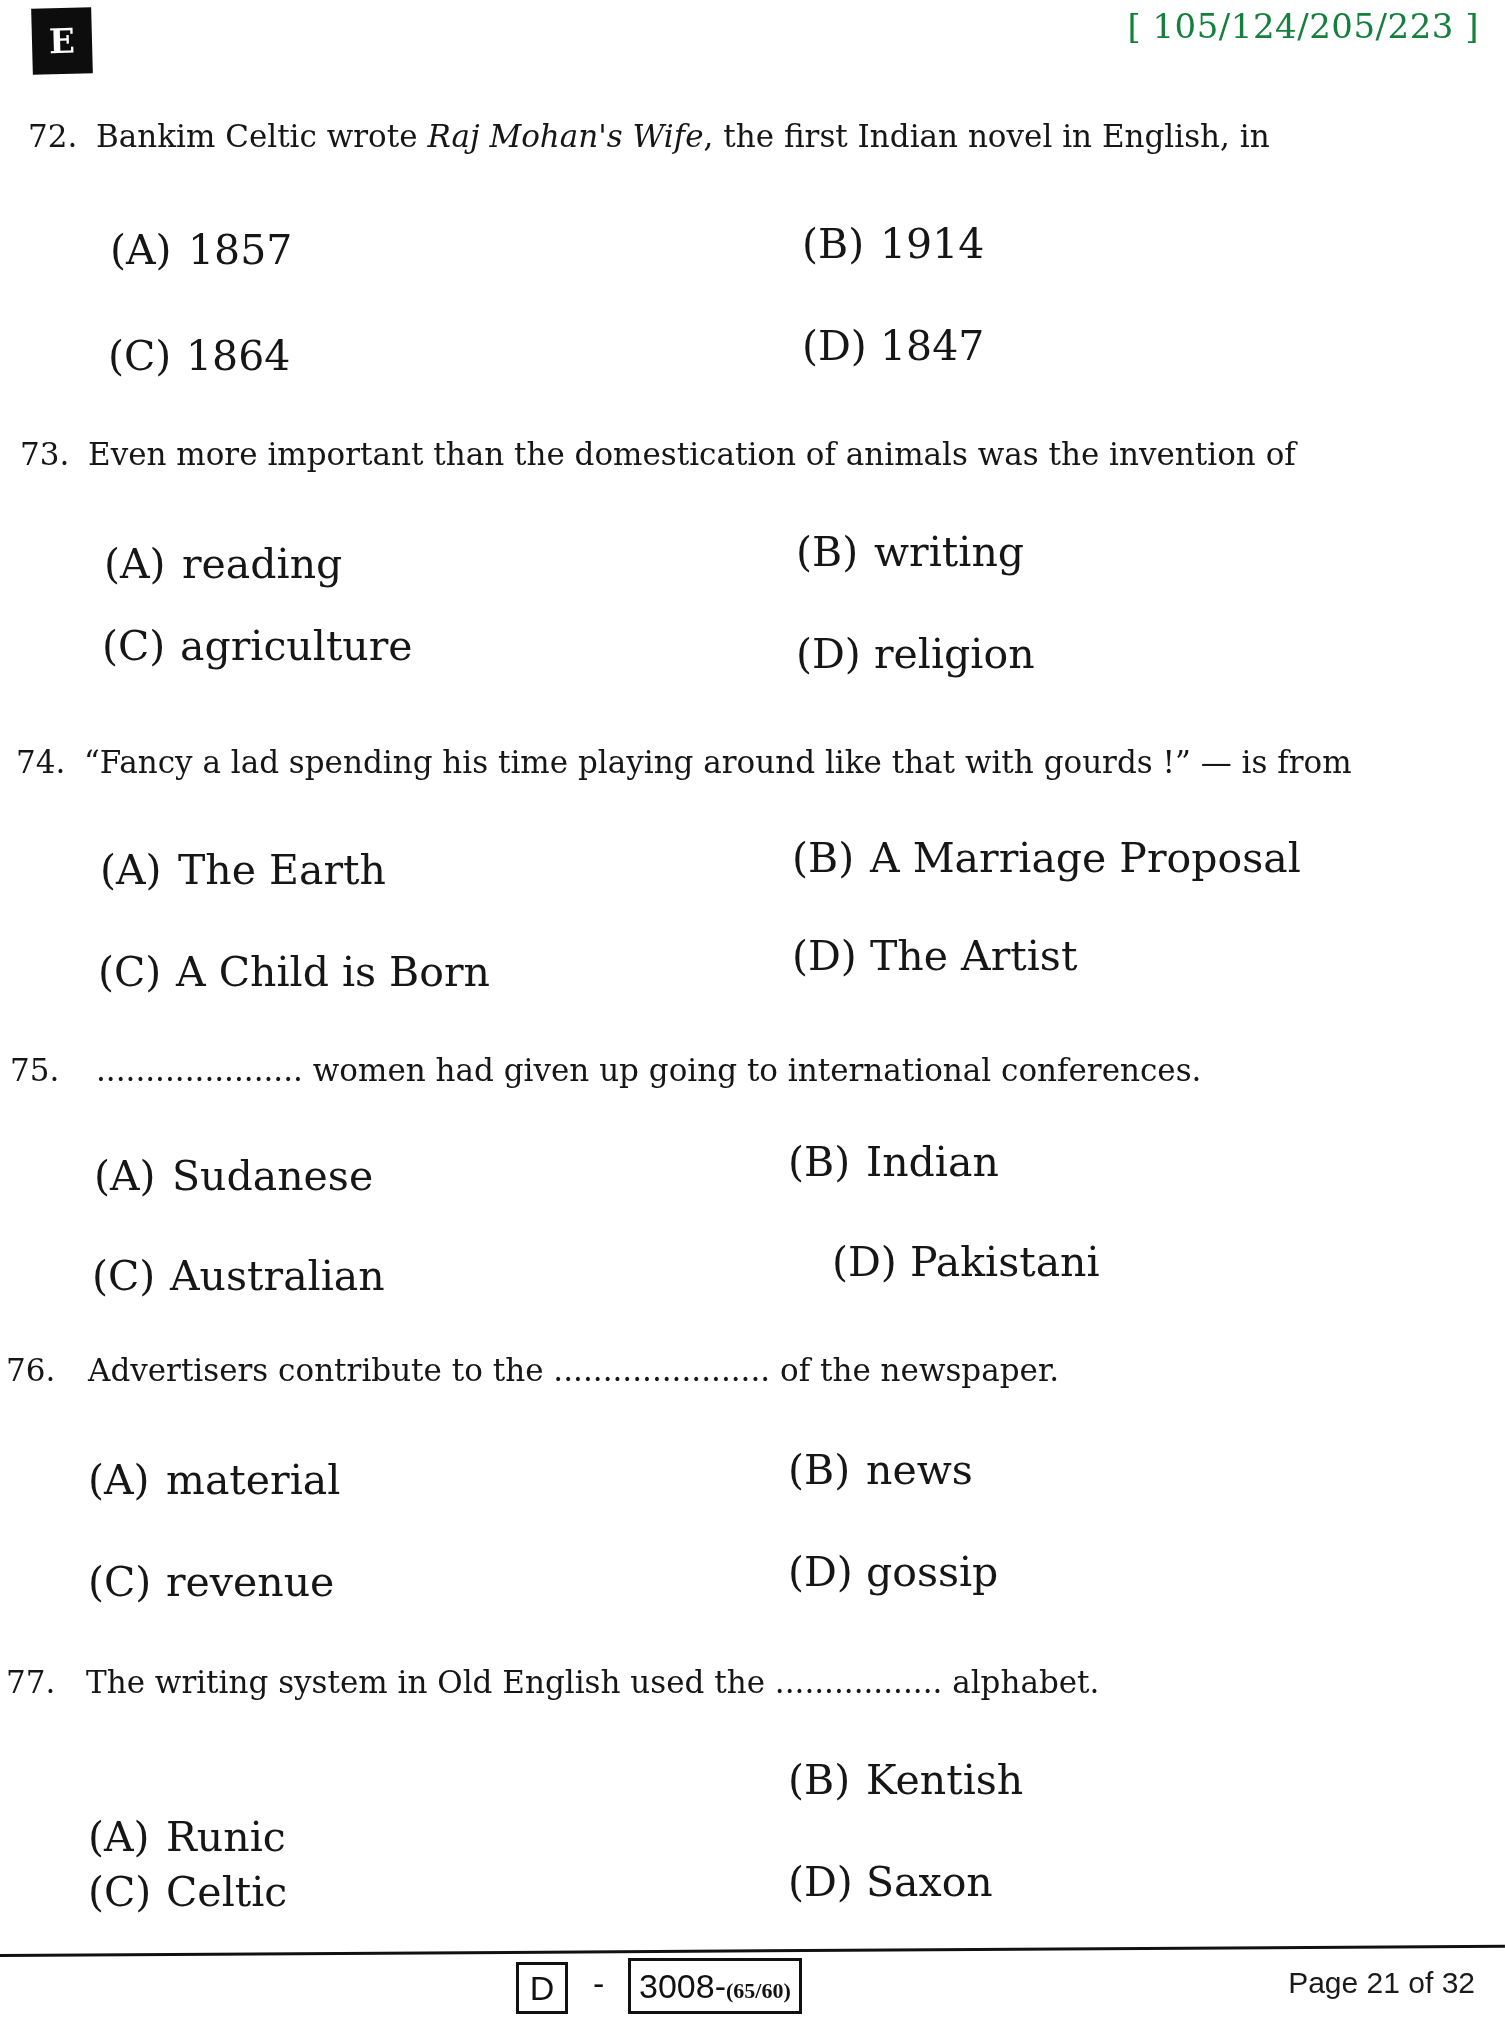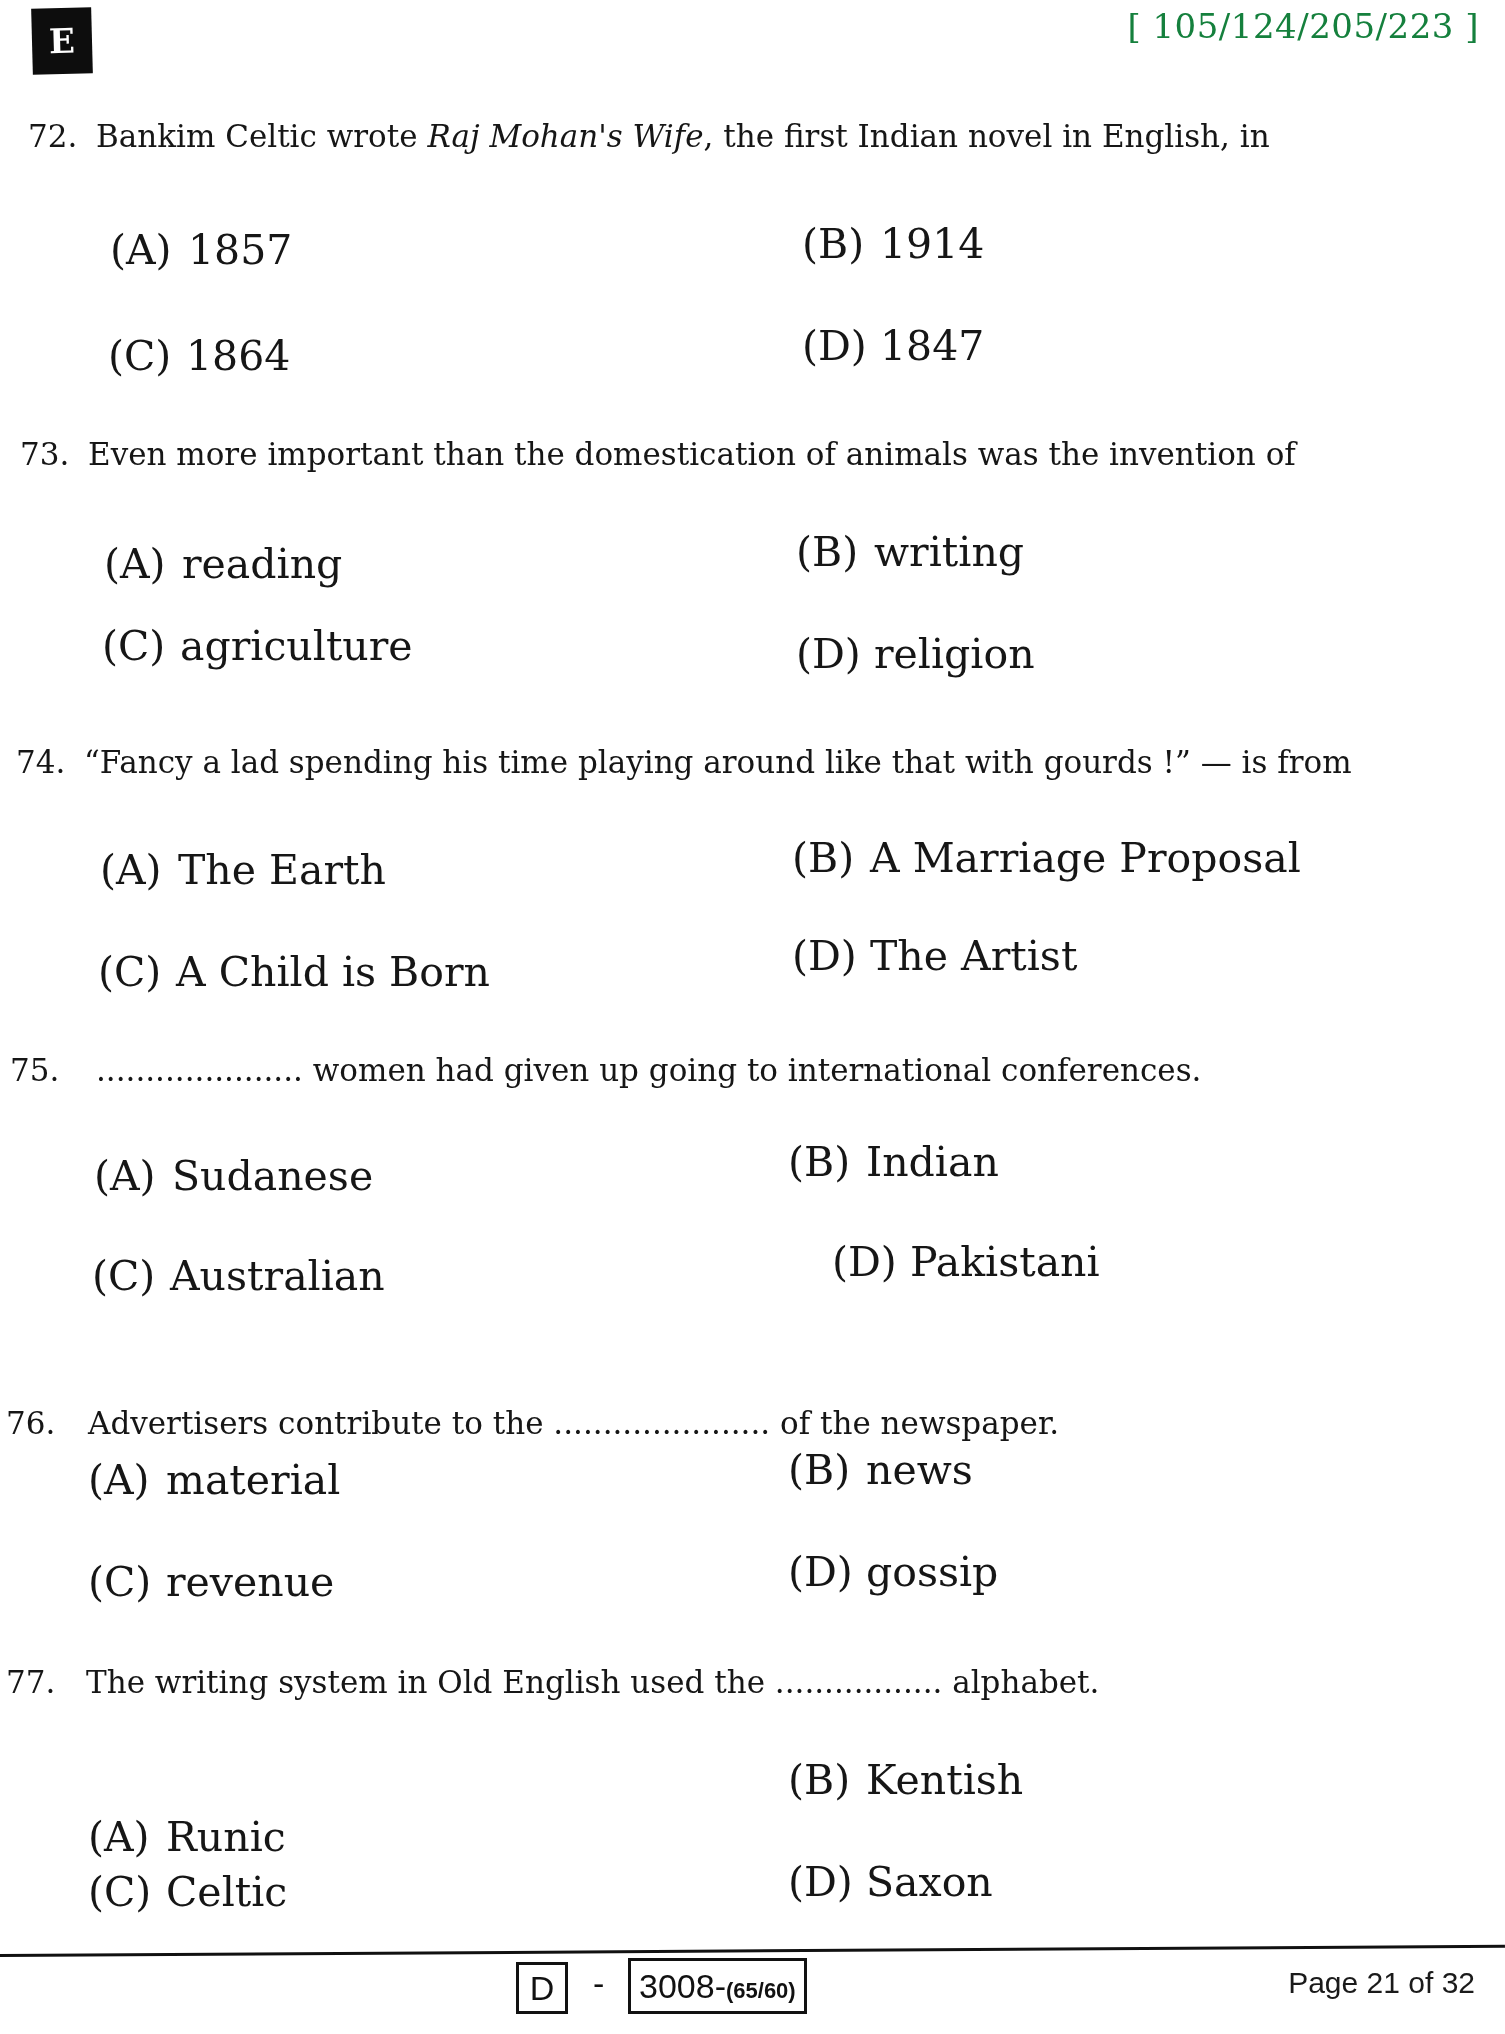--- a/index.html
+++ b/index.html
@@ -104,20 +104,21 @@
       border: 3px solid #111;
       font-family: "Liberation Sans", sans-serif;
       font-size: 34px;
       line-height: 50px;
       color: #111;
       white-space: nowrap;
     }
     .footer-box-code small {
       font-size: 22px;
       font-weight: bold;
+      font-family: Liberation Serif, serif;
     }
     .footer-page {
       position: absolute;
       right: 30px;
       top: 1966px;
       font-family: "Liberation Sans", sans-serif;
       font-size: 30px;
       color: #1a1a1a;
     }
   </style>
@@ -161,21 +162,21 @@
   <div class="q-line" style="left:10px; top:1052px;">
     <span class="q-num" style="width:86px;">75.</span><span class="q-text">..................... women had given up going to international conferences.</span>
   </div>
   <div class="opt" style="left:94px; top:1152px;"><span class="opt-key">(A)</span><span>Sudanese</span></div>
   <div class="opt" style="left:788px; top:1138px;"><span class="opt-key">(B)</span><span>Indian</span></div>
   <div class="opt" style="left:92px; top:1252px;"><span class="opt-key">(C)</span><span>Australian</span></div>
   <div class="opt" style="left:788px; top:1238px;margin-left:44px;"><span class="opt-key">(D)</span><span>Pakistani</span></div>
 </div>
 
 <div>
-  <div class="q-line" style="left:6px; top:1405px;">
+  <div class="q-line" style="left:6px; top:1352px;">
     <span class="q-num" style="width:82px;">76.</span><span class="q-text">Advertisers contribute to the ...................... of the newspaper.</span>
   </div>
   <div class="opt" style="left:88px; top:1456px;"><span class="opt-key">(A)</span><span>material</span></div>
   <div class="opt" style="left:788px; top:1446px;"><span class="opt-key">(B)</span><span>news</span></div>
   <div class="opt" style="left:88px; top:1558px;"><span class="opt-key">(C)</span><span>revenue</span></div>
   <div class="opt" style="left:788px; top:1548px;"><span class="opt-key">(D)</span><span>gossip</span></div>
 </div>
 
 <div>
   <div class="q-line" style="left:6px; top:1664px;">

